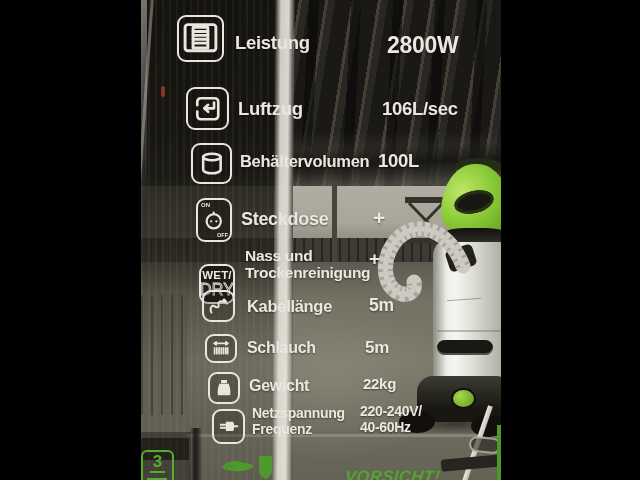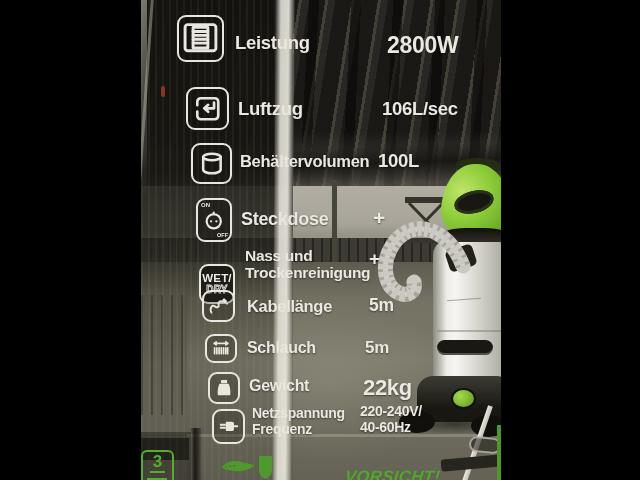--- a/index.html
+++ b/index.html
@@ -106,25 +106,25 @@
   .sr3 .ib{left:55px;top:198px;width:36px;height:44px;background:rgba(10,10,8,0.45);}
   .sr3 .lb{left:100px;top:209px;font-size:18px;}  .sr3 .vl{left:232px;top:206px;font-size:21px;}
   .sr4 .ib{left:58px;top:248px;width:36px;height:40px;background:rgba(8,8,6,0.72);
            flex-direction:column;line-height:1;margin-top:16px;}
   .sr4 .lb{left:104px;top:247px;font-size:15.5px;} .sr4 .vl{left:228px;top:248px;font-size:19px;}
   .sr5 .ib{left:61px;top:290px;width:33px;height:32px;border-width:2px;}
   .sr5 .lb{left:106px;top:297px;font-size:16.5px;} .sr5 .vl{left:228px;top:296px;font-size:17.5px;}
   .sr6 .ib{left:64px;top:334px;width:32px;height:29px;border-width:2px;}
   .sr6 .lb{left:106px;top:339px;font-size:16px;}  .sr6 .vl{left:224px;top:338px;font-size:17px;}
   .sr7 .ib{left:67px;top:372px;width:32px;height:32px;border-width:2px;}
-  .sr7 .lb{left:108px;top:377px;font-size:16px;}  .sr7 .vl{left:222px;top:376px;font-size:22px;}
+  .sr7 .lb{left:108px;top:377px;font-size:16px;}  .sr7 .vl{left:222px;top:376px;font-size:15px;}
   .sr8 .ib{left:71px;top:409px;width:33px;height:35px;border-width:2px;}
   .sr8 .lb{left:111px;top:406px;font-size:14px;}  .sr8 .vl{left:219px;top:404px;font-size:14px;}
   .wd-top{position:static;font-size:11.5px;font-weight:bold;color:#f5f4ee;letter-spacing:0.2px;}
-  .wd-bot{position:static;font-size:10px;font-weight:bold;color:rgba(245,244,238,0.22);
+  .wd-bot{position:static;font-size:16px;font-weight:normal;color:rgba(245,244,238,0.22);
           -webkit-text-stroke:0.8px #e8e7df;letter-spacing:0.2px;}
   .on-txt{left:3px;top:2px;font-size:6px;font-weight:bold;color:#f1f0e8;}
   .off-txt{right:2px;bottom:2px;font-size:5.5px;font-weight:bold;color:#f1f0e8;}
 
   
   .reflect-strip{left:133px;top:-4px;width:19px;height:490px;transform:rotate(0.4deg);
     background:linear-gradient(90deg, rgba(235,233,226,0.15) 0%, rgba(240,238,230,0.88) 28%,
       rgba(243,241,233,0.92) 68%, rgba(235,233,226,0.15) 100%);}
   .watermark{left:130px;top:216px;font-size:54px;font-weight:bold;white-space:nowrap;
     color:rgba(252,251,246,0.34);letter-spacing:1px;text-shadow:0 0 1px rgba(70,68,58,0.3);}

